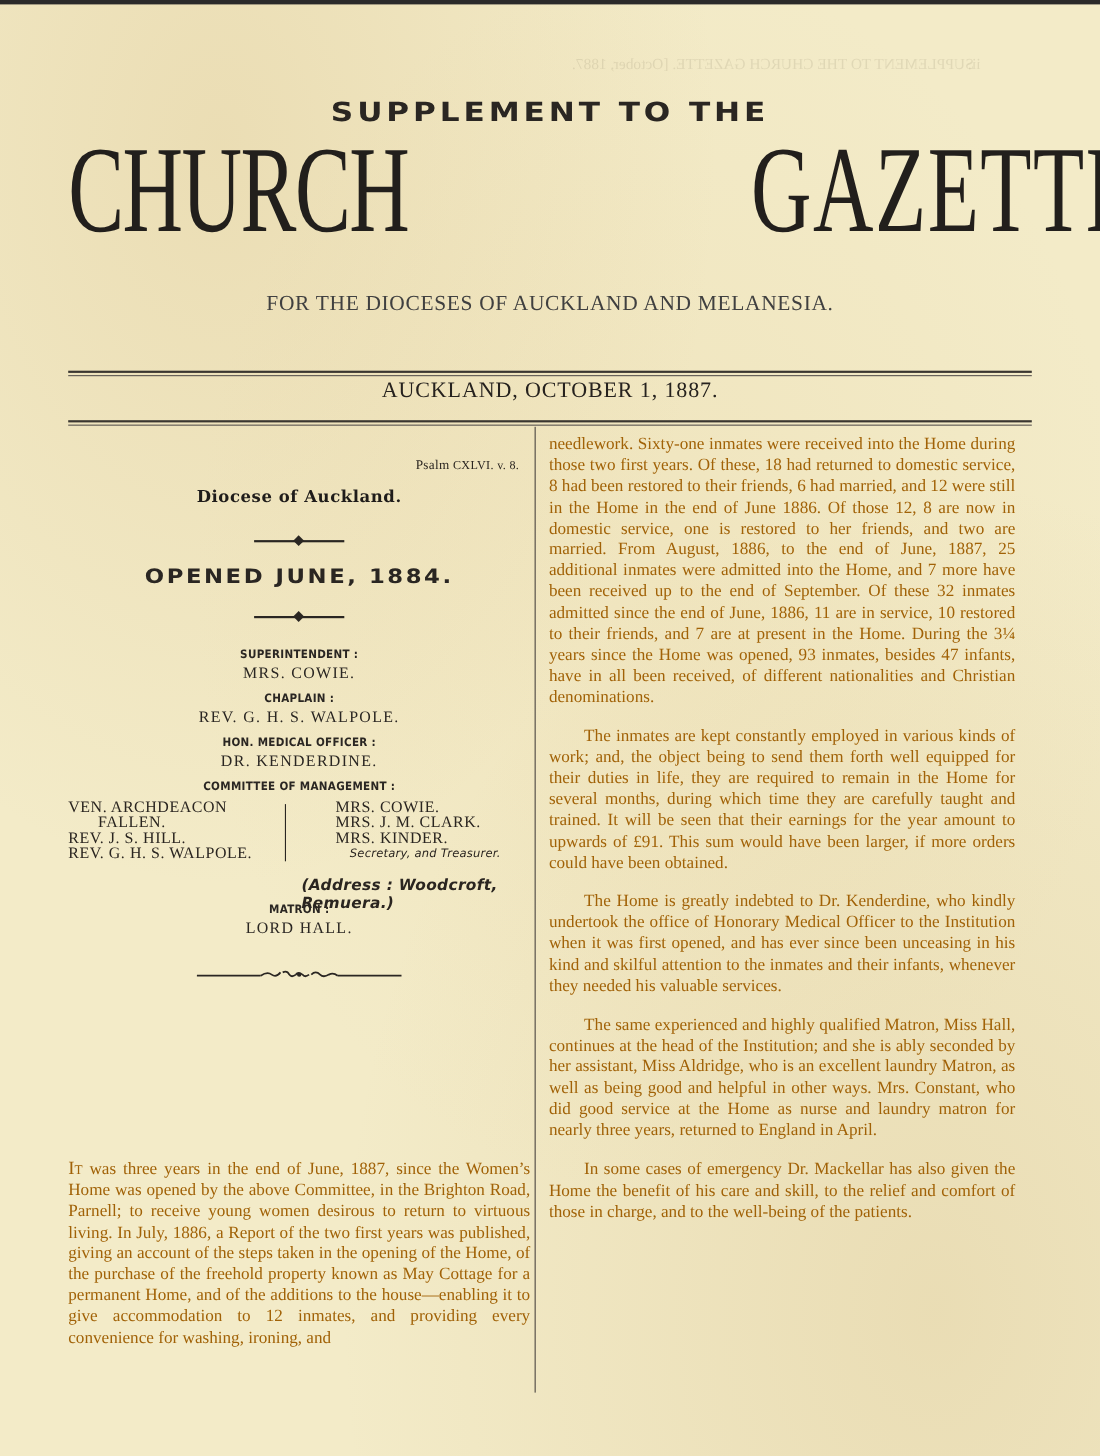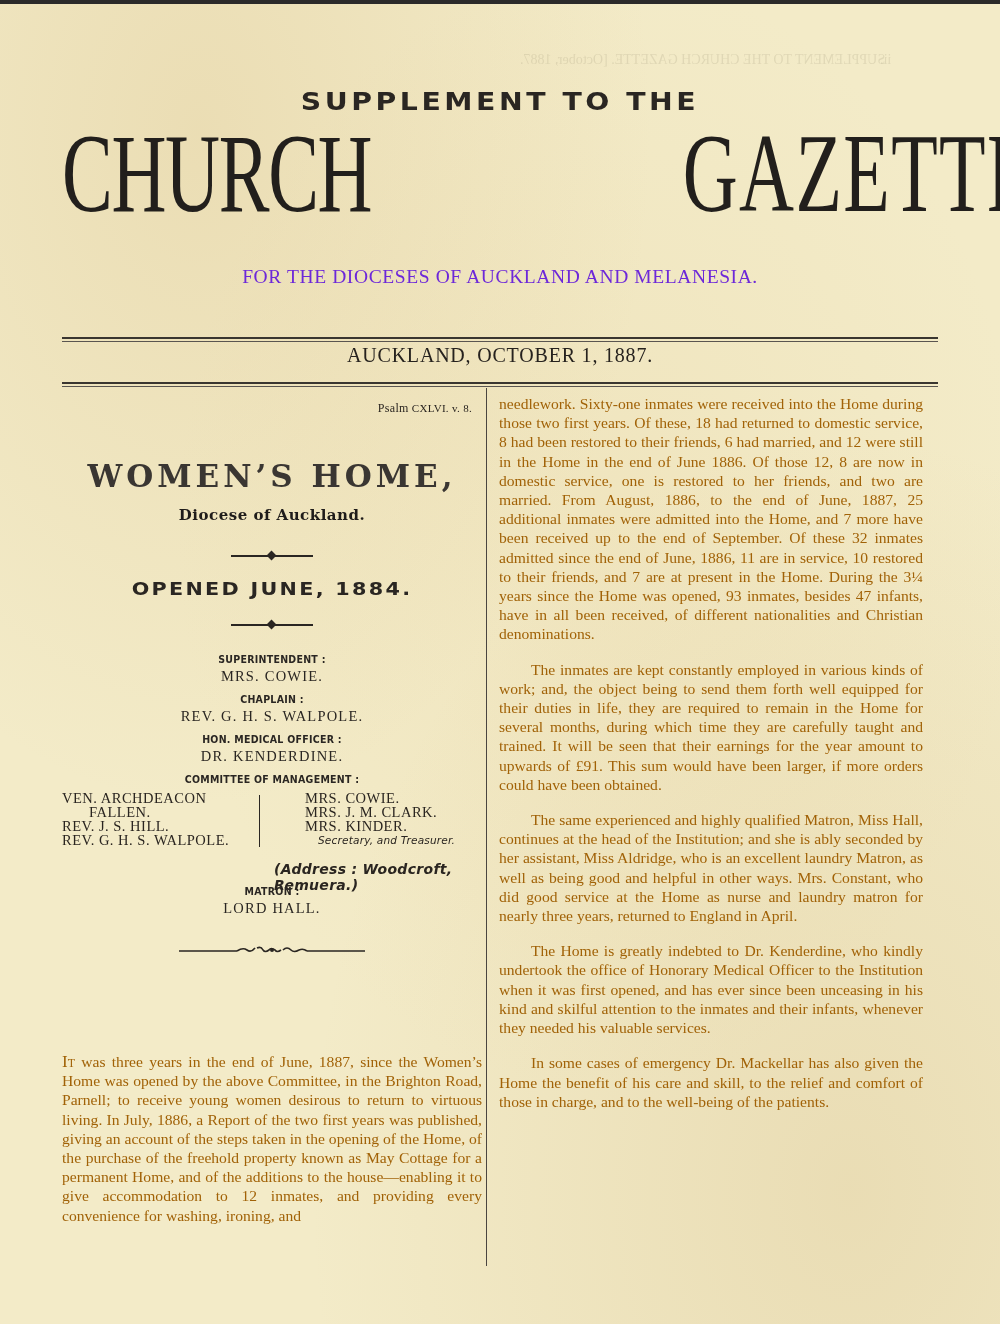--- a/index.html
+++ b/index.html
@@ -29,35 +29,35 @@
   }
   .masthead span {
     font-family: "Liberation Serif", serif; font-size: 112px; line-height: 110px;
     color: #221f1c; letter-spacing: -2px;
     display: inline-block; transform: scaleX(0.68); 
   }
   .masthead .w1 { transform-origin: left center; }
   .masthead .w2 { transform-origin: right center; letter-spacing: 2px; }
   .dioceses {
     position: absolute; top: 266px; left: 0; width: 876px; text-align: center;
-    font-size: 19.5px; letter-spacing: 0.6px; color: #6d28d9;
+    font-size: 19.5px; letter-spacing: 0.6px; color: #404040;
   }
   .rule-double { position: absolute; left: 0; width: 876px; height: 5px;
     border-top: 2px solid #3a3630; border-bottom: 1px solid #5a5550; box-sizing: border-box; }
   .dateline {
     position: absolute; top: 344px; left: 0; width: 876px; text-align: center;
     font-size: 20px; letter-spacing: 0.8px; color: #26221e;
   }
   .col-divider { position: absolute; left: 424px; top: 388px; width: 1px; height: 878px; background: #4a4540; }
 
   
   .left { position: absolute; left: 0; top: 395px; width: 420px; }
   .quote { text-align: right; font-family: "DejaVu Sans", sans-serif; font-style: italic;
     font-size: 14.5px; letter-spacing: 0.4px; margin-right: 10px; color: #2a2622; }
-  .psalm { text-align: right; font-size: 11px; margin-top: 6px; margin-right: 10px; letter-spacing: 0.3px; }
+  .psalm { text-align: right; font-size: 11px; margin-top: 20px; margin-right: 10px; letter-spacing: 0.3px; }
   .psalm .sc { font-size: 12px; }
   .title-home {
     text-align: center; margin-top: 42px;
     font-family: "DejaVu Serif", serif; font-weight: bold; font-size: 31px; letter-spacing: 4px;
     color: #3a3632;
   }
   .diocese {
     text-align: center; margin-top: 12px;
     font-family: "DejaVu Serif", serif; font-weight: bold; font-size: 15px; color: #1f1c1a; letter-spacing: 0.5px;
   }
@@ -114,21 +114,20 @@
 
   <div class="rule-double" style="top:337px;"></div>
   <div class="dateline">AUCKLAND, OCTOBER 1, 1887.</div>
   <div class="rule-double" style="top:382px;"></div>
 
   <div class="col-divider"></div>
 
   <div class="left">
     <div class="psalm"><span class="sc">Psalm</span><span> CXLVI. v. 8.</span></div>
 
-    <div class="title-home">WOMEN’S HOME,</div>
     <div class="diocese">Diocese of Auckland.</div>
 
     <div class="orn-line">
         <div class="bar"></div>
         <div class="dia"></div>
       </div>
 
     <div class="opened">OPENED JUNE, 1884.</div>
 
     <div class="orn-line" style="margin-top:22px;">
@@ -173,18 +172,18 @@
     </svg>
 
     <div class="body-text">
       <p><span class="sc-lead">It</span><span> was three years in the end of June, 1887, since the Women’s Home was opened by the above Committee, in the Brighton Road, Parnell; to receive young women desirous to return to virtuous living. In July, 1886, a Report of the two first years was published, giving an account of the steps taken in the opening of the Home, of the purchase of the freehold property known as May Cottage for a permanent Home, and of the additions to the house—enabling it to give accommodation to 12 inmates, and providing every convenience for washing, ironing, and</span></p>
     </div>
   </div>
 
   <div class="right body-text">
     <p class="cont">needlework. Sixty-one inmates were received into the Home during those two first years. Of these, 18 had returned to domestic service, 8 had been restored to their friends, 6 had married, and 12 were still in the Home in the end of June 1886. Of those 12, 8 are now in domestic service, one is restored to her friends, and two are married. From August, 1886, to the end of June, 1887, 25 additional inmates were admitted into the Home, and 7 more have been received up to the end of September. Of these 32 inmates admitted since the end of June, 1886, 11 are in service, 10 restored to their friends, and 7 are at present in the Home. During the 3¼ years since the Home was opened, 93 inmates, besides 47 infants, have in all been received, of different nationalities and Christian denominations.</p>
     <p class="ind">The inmates are kept constantly employed in various kinds of work; and, the object being to send them forth well equipped for their duties in life, they are required to remain in the Home for several months, during which time they are carefully taught and trained. It will be seen that their earnings for the year amount to upwards of £91. This sum would have been larger, if more orders could have been obtained.</p>
+    <p class="ind">The Home is greatly indebted to Dr. Kenderdine, who kindly undertook the office of Honorary Medical Officer to the Institution when it was first opened, and has ever since been unceasing in his kind and skilful attention to the inmates and their infants, whenever they needed his valuable services.</p>
     <p class="ind">The same experienced and highly qualified Matron, Miss Hall, continues at the head of the Institution; and she is ably seconded by her assistant, Miss Aldridge, who is an excellent laundry Matron, as well as being good and helpful in other ways. Mrs. Constant, who did good service at the Home as nurse and laundry matron for nearly three years, returned to England in April.</p>
-    <p class="ind">The Home is greatly indebted to Dr. Kenderdine, who kindly undertook the office of Honorary Medical Officer to the Institution when it was first opened, and has ever since been unceasing in his kind and skilful attention to the inmates and their infants, whenever they needed his valuable services.</p>
     <p class="ind">In some cases of emergency Dr. Mackellar has also given the Home the benefit of his care and skill, to the relief and comfort of those in charge, and to the well-being of the patients.</p>
   </div>
 
 </div>
 
 </body></html>

